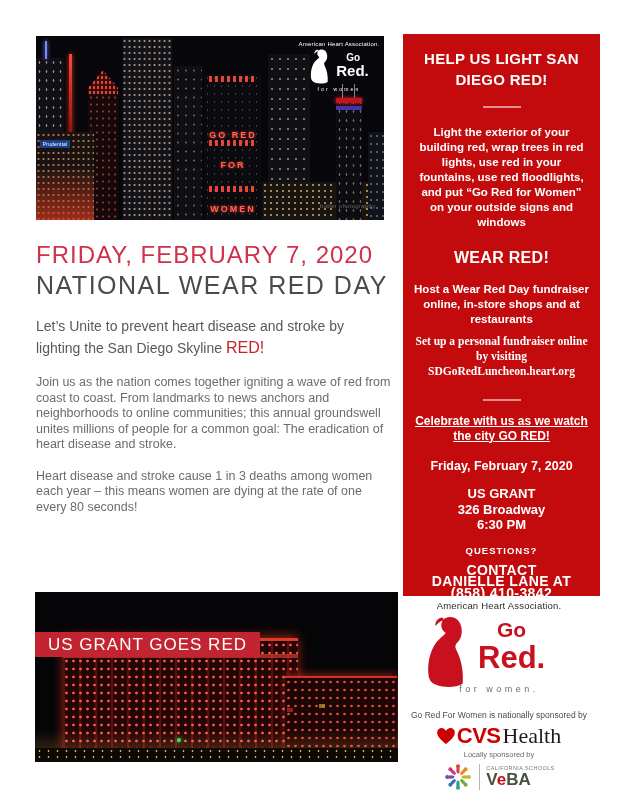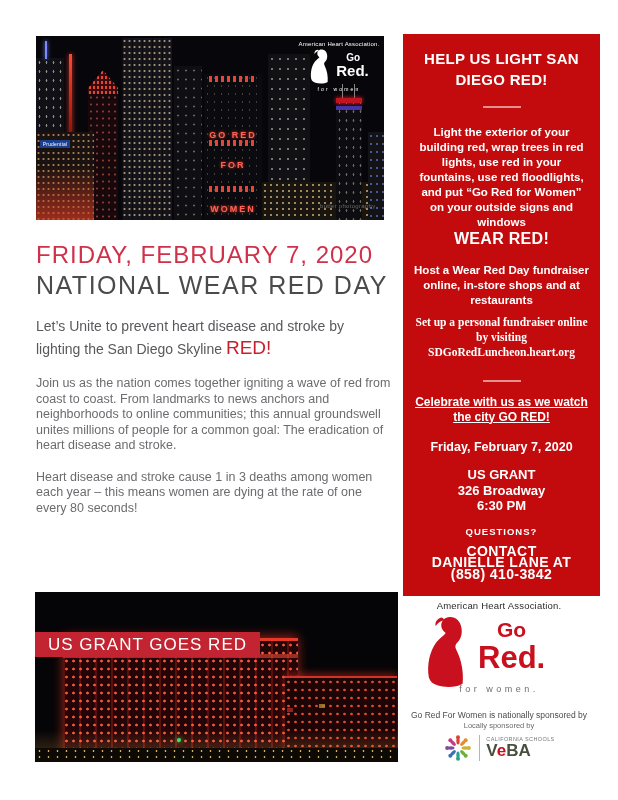--- a/index.html
+++ b/index.html
@@ -56,21 +56,21 @@
   .hero-go{font-size:10px;font-weight:bold;display:block;margin-left:10px;}
   .hero-red{font-size:15px;font-weight:bold;display:block;}
   .hero-tagline{font-size:5px;letter-spacing:2.2px;margin-top:1px;}
   .credit{position:absolute;left:284px;top:167px;font-size:6px;color:rgba(255,255,255,.35);letter-spacing:.3px;}
 
   
   .main{position:absolute;left:36px;top:242px;width:356px;}
   .date-heading{font-size:24px;line-height:26px;letter-spacing:1px;color:#D0314A;}
   .title{font-size:25px;line-height:28px;letter-spacing:1.5px;color:#4B4B4D;margin-top:3px;}
   .intro{margin-top:16px;font-size:14px;line-height:22px;color:#59585C;}
-  .intro-red{font-size:19px;color:#C9202E;}
+  .intro-red{font-size:16px;color:#C9202E;}
   .para{margin-top:16px;font-size:12.5px;line-height:15.5px;color:#6C6B6F;}
   .para-red{font-size:16px;color:#C9202E;}
 
   
   .grant{position:absolute;left:35px;top:592px;width:363px;height:170px;background:#050507;overflow:hidden;}
   .gmain{left:28px;top:46px;width:235px;height:114px;background-color:#240507;
       background-image:radial-gradient(rgba(255,92,66,.95) 1px,transparent 1.5px),
                        repeating-linear-gradient(90deg,rgba(150,25,18,.5) 0 2px,transparent 2px 16px);
       background-size:7px 8px,auto;border-top:3px solid #e8392b;box-shadow:0 -2px 10px rgba(255,60,40,.55);}
   .gcornice{left:28px;top:62px;width:235px;height:4px;background:rgba(255,80,55,.55);}
@@ -86,21 +86,21 @@
   .gbanner{left:0;top:40px;height:25px;background:#C32431;color:#fff;font-size:17px;line-height:25px;
       letter-spacing:1px;padding:0 13px;white-space:nowrap;}
 
   
   .sidebar{position:absolute;left:403px;top:34px;width:197px;height:562px;background:#C30B0D;color:#fff;
       text-align:center;font-weight:bold;padding:14px 10px;box-sizing:border-box;}
   .sb-heading{font-size:15px;line-height:21px;letter-spacing:.3px;}
   .sb-divider{width:38px;height:2px;background:rgba(255,255,255,.55);margin:16px auto 17px;}
   .sb-divider2{width:38px;height:2px;background:rgba(255,255,255,.55);margin:20px auto 0;}
   .sb-para{font-size:11.5px;line-height:15px;}
-  .sb-wear{font-size:16px;letter-spacing:.3px;}
+  .sb-wear{font-size:16px;margin-top:19px;letter-spacing:.3px;}
   .sb-para2{margin-top:15px;}
   .sb-para3{margin-top:7px;font-family:Liberation Serif, serif;}
   .sb-celebrate{font-size:12px;line-height:14.5px;margin-top:13px;text-decoration:underline;}
   .sb-date{font-size:12.5px;margin-top:16px;}
   .sb-venue{font-size:13px;line-height:15.5px;margin-top:13px;}
   .sb-line{font-size:13px;line-height:15.5px;}
   .sb-questions{font-size:9.5px;letter-spacing:1px;margin-top:12px;}
   .sb-contact{font-size:14px;line-height:11.5px;margin-top:9px;letter-spacing:.4px;}
 
   
@@ -219,20 +219,27 @@
     <div class="f-logo">
       <svg class="f-dress" width="54" height="74" viewBox="0 0 100 140">
         <path fill="#C8101E" d="M63 8 C55 0 40 0 34 9 C29 17 32 27 40 32 C36 38 28 42 22 50 C10 66 4 92 8 116 C10 124 16 129 24 131 C40 136 60 135 72 128 C74 106 70 84 60 64 C57 58 58 54 62 50 C72 42 74 20 63 8 Z"></path>
         <path fill="#C8101E" d="M32 3 C24 5 19 12 21 19 C25 13 30 9 37 8 C36 5 34 3 32 3 Z"></path>
       </svg>
       <span class="f-go">Go</span>
       <span class="f-red">Red.</span>
       <div class="f-tagline">for women.</div>
     </div>
     <div class="f-note">Go Red For Women is nationally sponsored by</div>
+    <div class="f-cvs">
+      <svg width="18" height="16" viewBox="0 0 32 29">
+        <path fill="#CC0000" d="M16 29 C8 22 0 16 0 8 C0 3 4 0 8 0 C11 0 14 2 16 5 C18 2 21 0 24 0 C28 0 32 3 32 8 C32 16 24 22 16 29 Z"></path>
+      </svg>
+      <span class="f-cvs-name">CVS</span>
+      <span class="f-cvs-health">Health</span>
+    </div>
     <div class="f-local">Locally sponsored by</div>
     <div class="f-veba">
       <svg width="30" height="30" viewBox="0 0 36 36">
         <circle cx="18" cy="5" r="2.4" fill="#D94436"></circle>
           <ellipse cx="18" cy="9.5" rx="2" ry="4.3" fill="#D94436"></ellipse>
         <circle cx="27.2" cy="8.8" r="2.4" fill="#E98A2B"></circle>
           <ellipse cx="24" cy="12" rx="2" ry="4.3" fill="#E98A2B" transform="rotate(45 24 12)"></ellipse>
         <circle cx="31" cy="18" r="2.4" fill="#C9B42E"></circle>
           <ellipse cx="26.5" cy="18" rx="2" ry="4.3" fill="#C9B42E" transform="rotate(90 26.5 18)"></ellipse>
         <circle cx="27.2" cy="27.2" r="2.4" fill="#6FAE3E"></circle>

